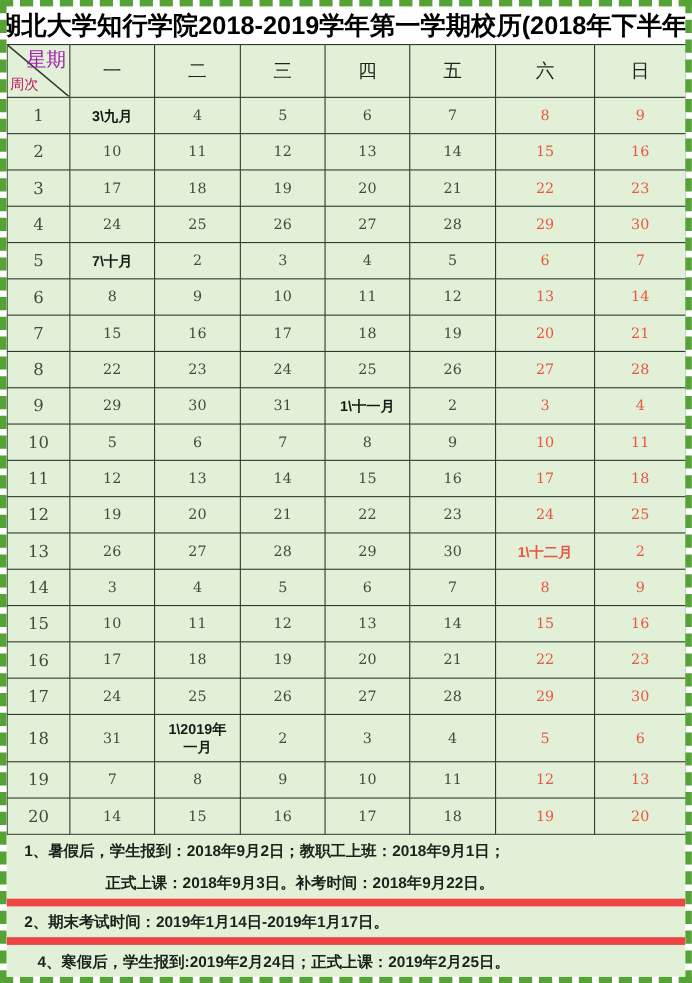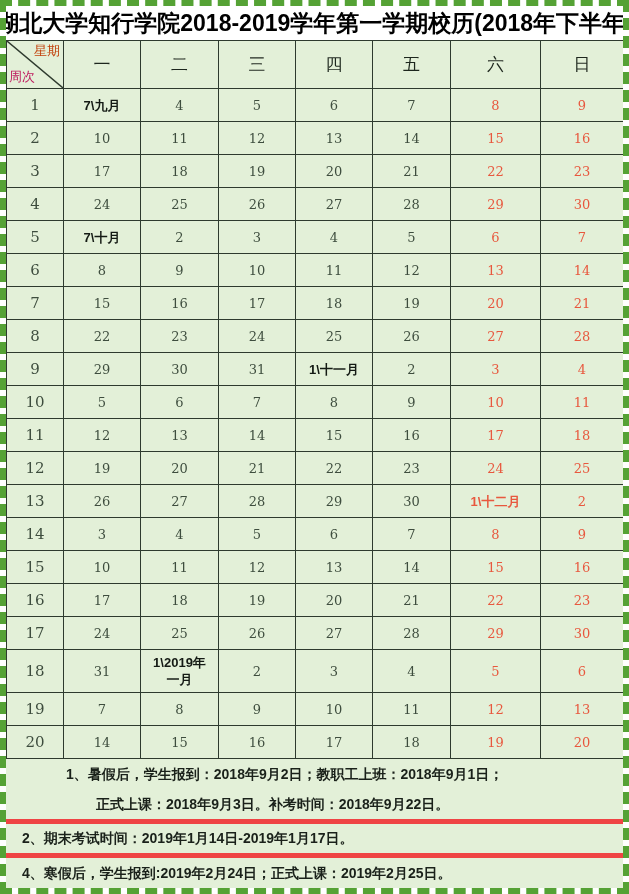--- a/index.html
+++ b/index.html
@@ -34,21 +34,21 @@
   tr.cal-row  { height:33px; }
   tr.cal-row.tall { height:43px; }
   th.day-head {
     font-size:17px; font-weight:normal; color:#1d261d;
     font-family:"Liberation Serif", serif;
   }
   th.corner { position:relative; padding:0; }
   th.corner svg { position:absolute; left:0; top:0; width:100%; height:100%; }
   .corner-top {
     position:absolute; top:1px; right:3px;
-    font-size:13px; font-weight:normal; color:#c2410c;
+    font-size:18px; font-weight:normal; color:#a21caf;
     font-family:"Liberation Serif", serif;
   }
   .corner-bottom {
     position:absolute; bottom:2px; left:2px;
     font-size:13px; font-weight:normal; color:#be185d;
     font-family:"Liberation Serif", serif;
   }
   td.week-cell {
     font-size:15px; color:#3e4d3e;
     font-family:"DejaVu Serif","Liberation Serif", serif;
@@ -76,21 +76,21 @@
     border-bottom:1px solid #465246;
     white-space:pre;
     line-height:20px;
   }
   .note-line {
     font-weight:bold; font-size:14px; color:#1a211a;
     line-height:20px; flex:1;
     display:flex; align-items:center;
     white-space:pre;
   }
-  .note-line.divider { border-bottom:5px solid #ef4444; }
+  .note-line.divider { border-bottom:7px solid #ef4444; }
 </style>
 </head>
 <body>
 
 <div class="sheet">
 
   <div class="title-bar">湖北大学知行学院2018-2019学年第一学期校历(2018年下半年)</div>
 
   <table class="cal">
     <colgroup>
@@ -119,21 +119,21 @@
           <th class="day-head">四</th>
           <th class="day-head">五</th>
           <th class="day-head">六</th>
           <th class="day-head">日</th>
         </tr>
     </thead>
     <tbody>
 
     <tr class="cal-row">
           <td class="week-cell">1</td>
-          <td class="day-cell month">7\九月</td>
+          <td class="day-cell month">3\九月</td>
           <td class="day-cell">4</td>
           <td class="day-cell">5</td>
           <td class="day-cell">6</td>
           <td class="day-cell">7</td>
           <td class="day-cell red">8</td>
           <td class="day-cell red">9</td>
         </tr>
         <tr class="cal-row">
           <td class="week-cell">2</td>
           <td class="day-cell">10</td>
@@ -323,19 +323,19 @@
           <td class="day-cell">17</td>
           <td class="day-cell">18</td>
           <td class="day-cell red">19</td>
           <td class="day-cell red">20</td>
         </tr>
       </tbody>
   </table>
 
   <div class="notes">
 
-  <div class="note-line" style="padding-left: 16px; margin-left: 44px;">1、暑假后，学生报到：2018年9月2日；教职工上班：2018年9月1日；</div>
+  <div class="note-line" style="padding-left: 16px;">1、暑假后，学生报到：2018年9月2日；教职工上班：2018年9月1日；</div>
       <div class="note-line divider" style="padding-left: 90px;">正式上课：2018年9月3日。补考时间：2018年9月22日。</div>
       <div class="note-line divider" style="padding-left: 16px; text-align: right;">2、期末考试时间：2019年1月14日-2019年1月17日。</div>
-      <div class="note-line" style="padding-left: 16px;">4、寒假后，学生报到:2019年2月24日；正式上课：2019年2月25日。</div>
+      <div class="note-line" style="padding-left: 28px;">4、寒假后，学生报到:2019年2月24日；正式上课：2019年2月25日。</div>
     </div>
 
 </div>
 
 </body></html>

